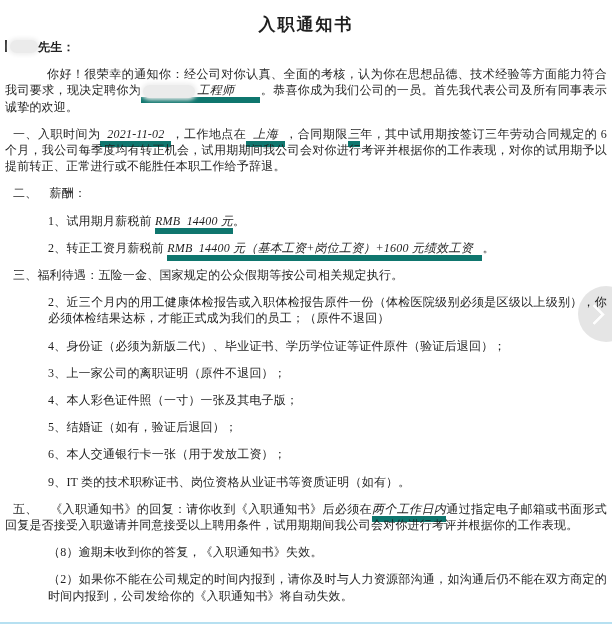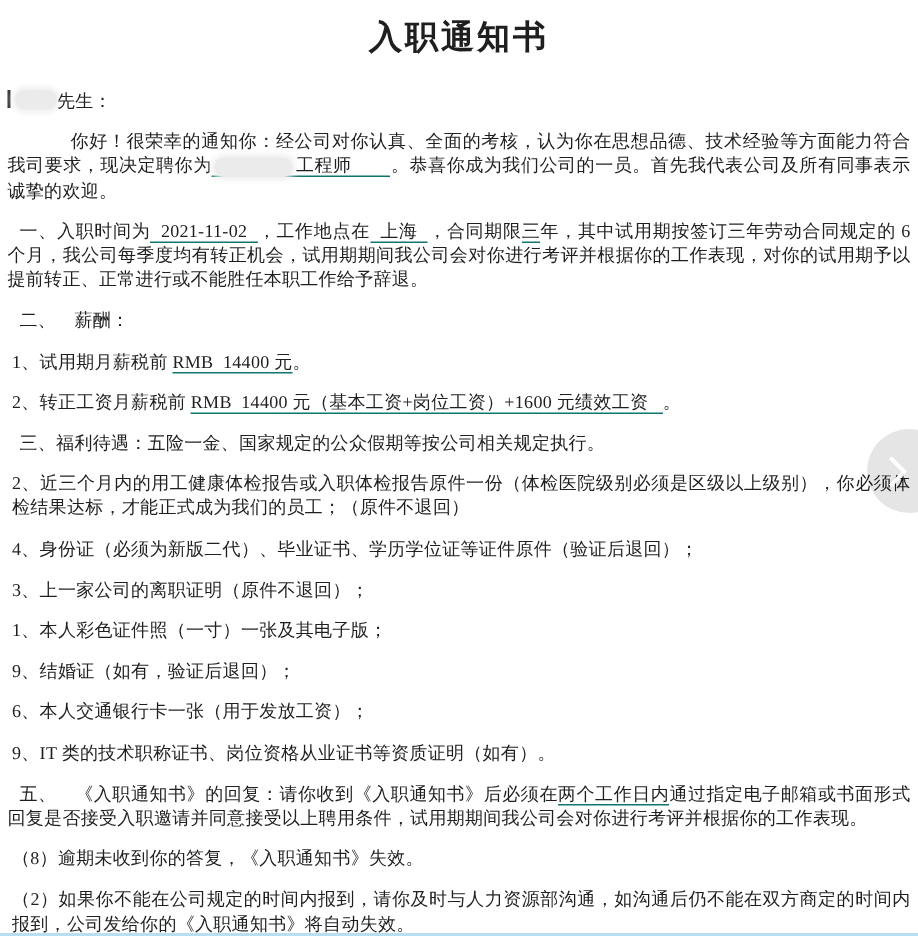--- a/index.html
+++ b/index.html
@@ -11,32 +11,32 @@
     position: relative;
     overflow: hidden;
   }
   .page {
     padding: 12px 5px 0 5px;
     font-size: 12px;
     line-height: 16.2px;
     letter-spacing: 0.2px;
   }
   .doc-title {
-    font-size: 22px;
+    font-size: 17px;
     font-weight: bold;
     text-align: center;
     margin: 2px 0 0 0;
     letter-spacing: 2px;
     line-height: 22px;
   }
   p { margin: 11px 0 0 0; text-align: justify; }
-  .salutation { font-weight: normal; margin-top: 23px; }
+  .salutation { font-weight: bold; margin-top: 3px; }
   .sec-head { text-indent: 8px; }
-  .item { padding-left: 3px; }
-  .u { border-bottom: 1px solid #0f766e; }
+  .item { padding-left: 3px; margin-left: 40px; }
+  .u { border-bottom: 6px solid #0f766e; font-style: italic; }
   .redact-bar {
     display: inline-block; width: 2px; height: 12px;
     background: #333; margin-right: 3px; vertical-align: -1px;
   }
   .redact-patch {
     display: inline-block; height: 13px; vertical-align: -2px;
     background: #ebebeb; border-radius: 8px;
     box-shadow: 0 0 4px 2px #efefef;
   }
   .name-patch { width: 28px; }
@@ -80,22 +80,22 @@
   <p class="item"><span>1、试用期月薪税前 </span><span class="u">RMB&nbsp;&nbsp;14400 元</span><span>。</span></p>
 
   <p class="item"><span>2、转正工资月薪税前 </span><span class="u">RMB&nbsp;&nbsp;14400 元（基本工资+岗位工资）+1600 元绩效工资&nbsp;&nbsp;&nbsp;</span><span>。</span></p>
 
   <p class="sec-head">三、福利待遇：五险一金、国家规定的公众假期等按公司相关规定执行。</p>
 
 
   <p class="item">2、近三个月内的用工健康体检报告或入职体检报告原件一份（体检医院级别必须是区级以上级别），你必须体检结果达标，才能正式成为我们的员工；（原件不退回）</p>
   <p class="item">4、身份证（必须为新版二代）、毕业证书、学历学位证等证件原件（验证后退回）；</p>
   <p class="item">3、上一家公司的离职证明（原件不退回）；</p>
-  <p class="item">1、本人彩色证件照（一寸）一张及其电子版；</p>
-  <p class="item">9、结婚证（如有，验证后退回）；</p>
+  <p class="item">4、本人彩色证件照（一寸）一张及其电子版；</p>
+  <p class="item">5、结婚证（如有，验证后退回）；</p>
   <p class="item">6、本人交通银行卡一张（用于发放工资）；</p>
   <p class="item">9、IT 类的技术职称证书、岗位资格从业证书等资质证明（如有）。</p>
 
   <p class="sec-head"><span>五、　《入职通知书》的回复：请你收到《入职通知书》后必须在</span><span class="u">两个工作日内</span><span>通过指定电子邮箱或书面形式回复是否接受入职邀请并同意接受以上聘用条件，试用期期间我公司会对你进行考评并根据你的工作表现。</span></p>
 
   <p class="item">（8）逾期未收到你的答复，《入职通知书》失效。</p>
   <p class="item">（2）如果你不能在公司规定的时间内报到，请你及时与人力资源部沟通，如沟通后仍不能在双方商定的时间内报到，公司发给你的《入职通知书》将自动失效。</p>
 
 </div>
 

